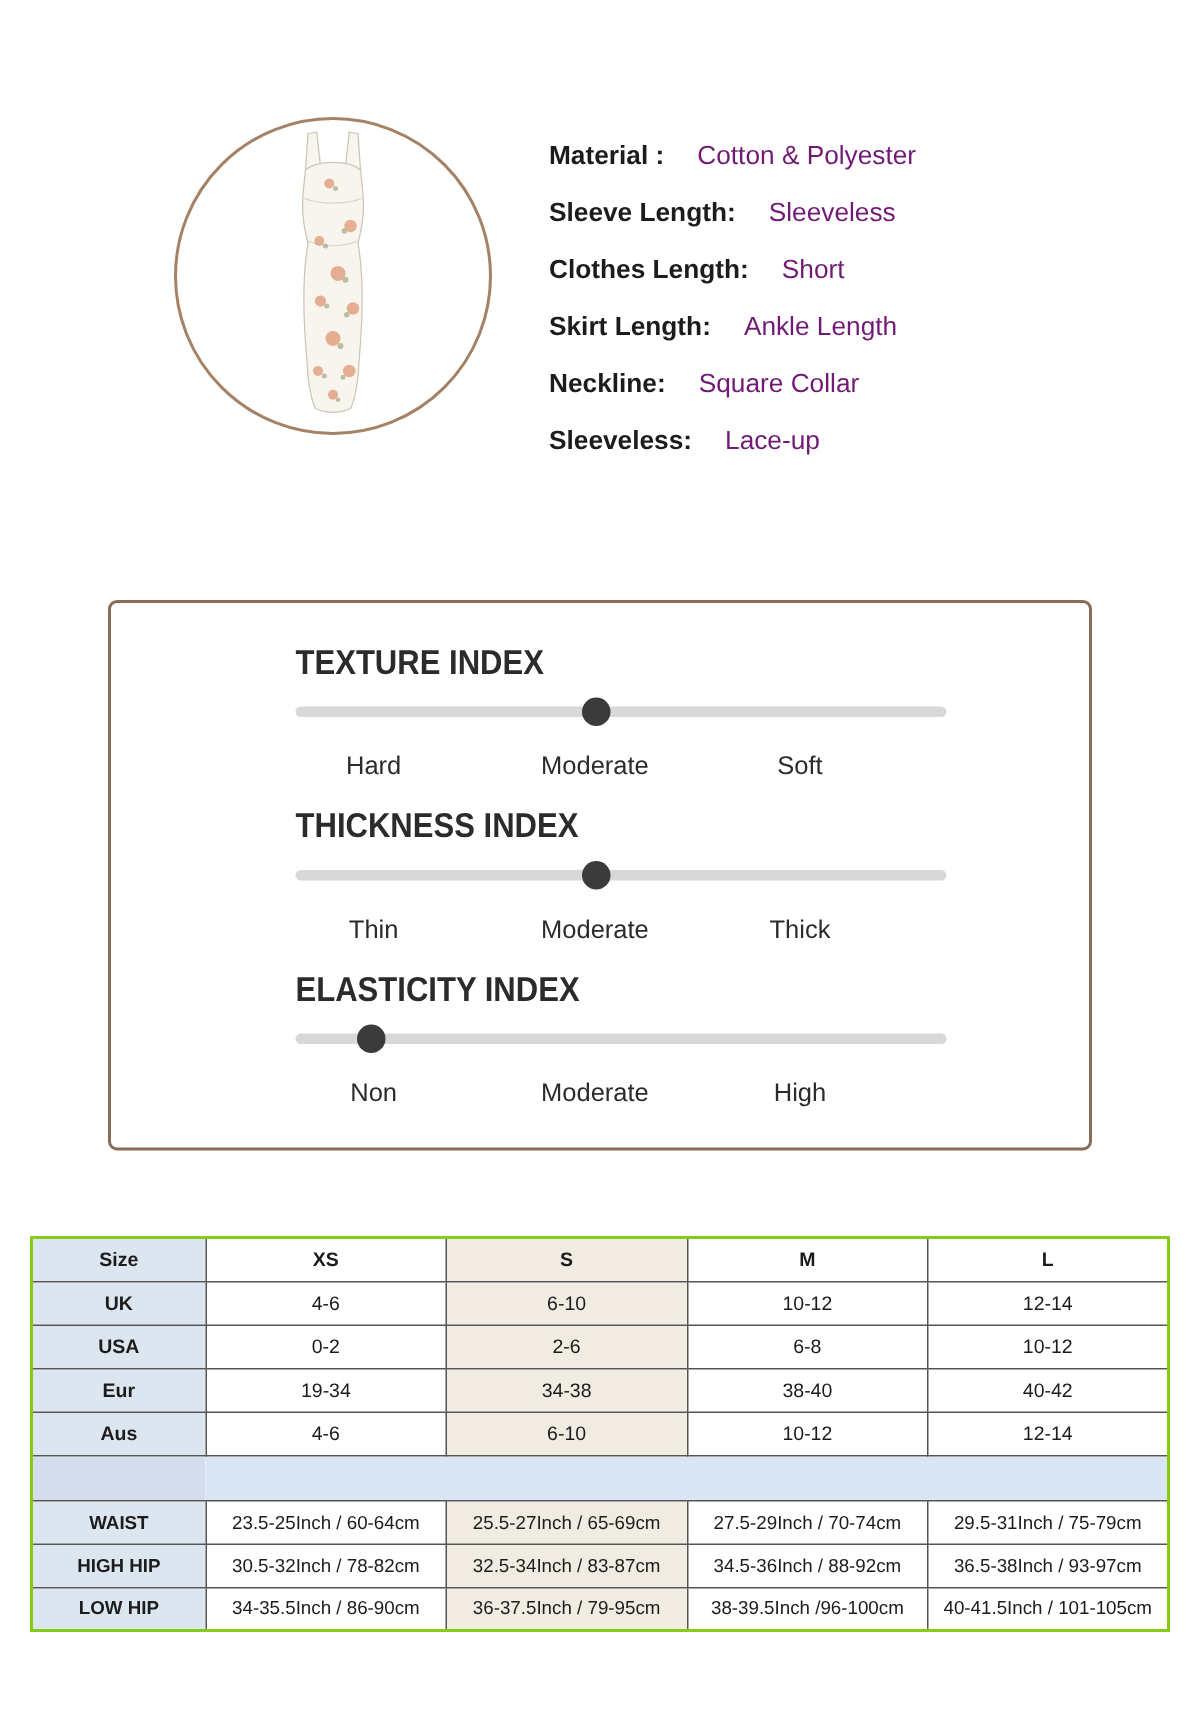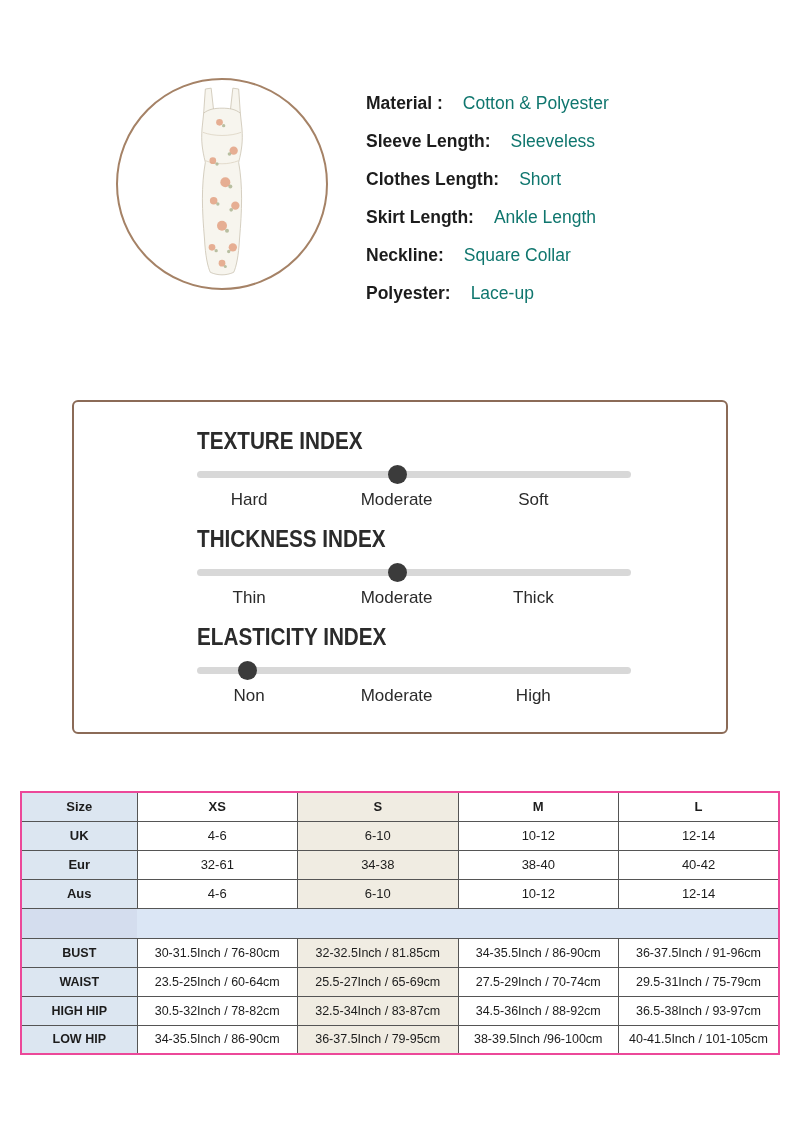--- a/index.html
+++ b/index.html
@@ -54,24 +54,23 @@
   .attributes {
     margin-left:38px;
     padding-top:6px;
   }
   .attr-row {
     height:38px;
     display:flex;
     align-items:center;
     font-size:17.5px;
     color:#1c1c1c;
-    gap:10px;
   }
   .attr-label { font-weight:700; }
-  .attr-value { margin-left:10px; color:#0f766e; }
+  .attr-value { margin-left:22px; color:#701a75; }
 
   
   .index-card {
     width:656px;
     margin:88px auto 0;
     border:2px solid #8b6b57;
     border-radius:6px;
     padding:26px 0 24px 123px;
   }
   .index-block { margin-bottom:14px; }
@@ -100,40 +99,40 @@
     position:absolute;
     top:0;
     width:19px; height:19px;
     border-radius:50%;
     background:#3b3b3b;
     transform:translateX(-9px);
   }
   .slider-labels {
     position:relative;
     width:434px; height:24px;
-    margin-top:4px;
+    margin-top:15px;
   }
   .slider-labels span {
     position:absolute;
     top:2px;
     transform:translateX(-50%);
     font-size:17px;
     color:#2b2b2b;
     white-space:nowrap;
   }
   .pos-1 { left:12%; }
   .pos-2 { left:46%; }
   .pos-3 { left:77.5%; }
 
   
   .size-table {
     width:760px;
     margin:57px auto 0;
     border-collapse:collapse;
-    border:2px solid #ec4899;
+    border:2px solid #84cc16;
     table-layout:fixed;
   }
   .size-table th, .size-table td {
     border:1px solid #555;
     height:29px;
     text-align:center;
     vertical-align:middle;
     font-size:13px;
     color:#1c1c1c;
     overflow:hidden;
@@ -215,21 +214,21 @@
       </div>
       <div class="attr-row">
         <span class="attr-label">Skirt Length:</span>
         <span class="attr-value">Ankle Length</span>
       </div>
       <div class="attr-row">
         <span class="attr-label">Neckline:</span>
         <span class="attr-value">Square Collar</span>
       </div>
       <div class="attr-row">
-        <span class="attr-label">Polyester:</span>
+        <span class="attr-label">Sleeveless:</span>
         <span class="attr-value">Lace-up</span>
       </div>
     </div>
   </div>
 
   <div class="index-card">
 
     <div class="index-block">
       <div class="index-title">TEXTURE INDEX</div>
       <div class="slider">
@@ -281,43 +280,43 @@
         <th>L</th>
       </tr>
       <tr>
         <td class="c0">UK</td>
         <td>4-6</td>
         <td class="col-s">6-10</td>
         <td>10-12</td>
         <td>12-14</td>
       </tr>
       <tr>
+        <td class="c0">USA</td>
+        <td>0-2</td>
+        <td class="col-s">2-6</td>
+        <td>6-8</td>
+        <td>10-12</td>
+      </tr>
+      <tr>
         <td class="c0">Eur</td>
-        <td>32-61</td>
+        <td>19-34</td>
         <td class="col-s">34-38</td>
         <td>38-40</td>
         <td>40-42</td>
       </tr>
       <tr>
         <td class="c0">Aus</td>
         <td>4-6</td>
         <td class="col-s">6-10</td>
         <td>10-12</td>
         <td>12-14</td>
       </tr>
       <tr class="spacer-row">
         <td class="sp0"></td>
         <td class="sp1" colspan="4"></td>
-      </tr>
-      <tr class="measure">
-        <td class="c0">BUST</td>
-        <td>30-31.5Inch / 76-80cm</td>
-        <td class="col-s">32-32.5Inch / 81.85cm</td>
-        <td>34-35.5Inch / 86-90cm</td>
-        <td>36-37.5Inch / 91-96cm</td>
       </tr>
       <tr class="measure">
         <td class="c0">WAIST</td>
         <td>23.5-25Inch / 60-64cm</td>
         <td class="col-s">25.5-27Inch / 65-69cm</td>
         <td>27.5-29Inch / 70-74cm</td>
         <td>29.5-31Inch / 75-79cm</td>
       </tr>
       <tr class="measure">
         <td class="c0">HIGH HIP</td>

